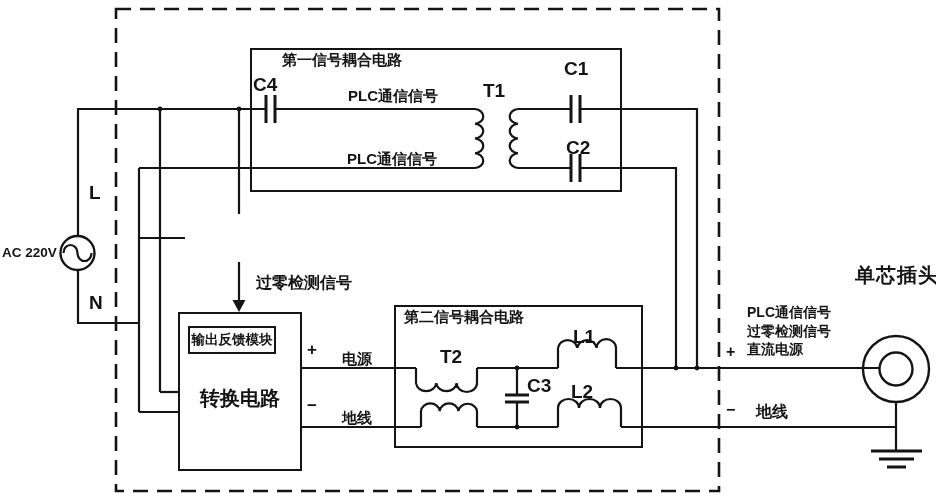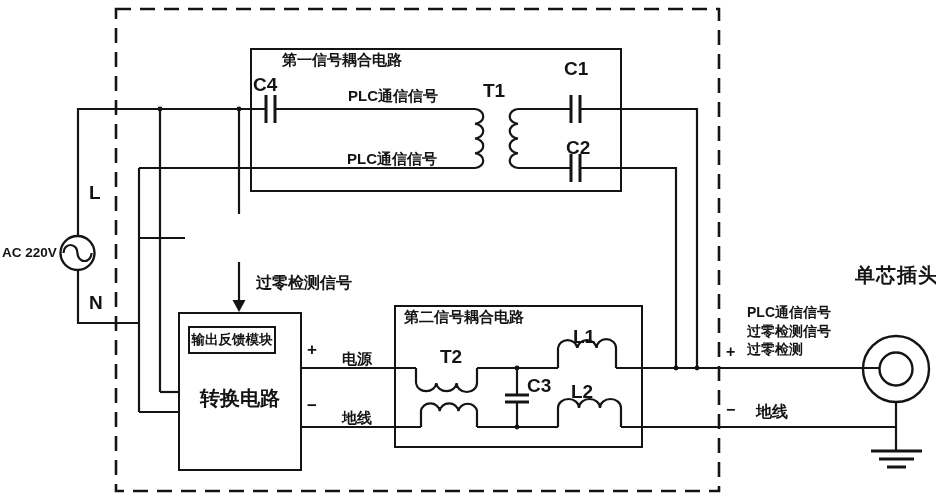--- a/index.html
+++ b/index.html
@@ -156,19 +156,19 @@
   <div class="label t15" style="left:404px;top:308px;">第二信号耦合电路</div>
   <div class="label t19" style="left:440px;top:346px;">T2</div>
   <div class="label t19" style="left:527px;top:375px;">C3</div>
   <div class="label t19" style="left:573px;top:326px;">L1</div>
   <div class="label t19" style="left:571px;top:381px;">L2</div>
 
   <div class="label t16" style="left:726px;top:343px;">+</div>
   <div class="label t14 siglines" style="left:747px;top:303px;">
     <div>PLC通信信号</div>
     <div>过零检测信号</div>
-    <div>过零检测</div>
+    <div>直流电源</div>
   </div>
   <div class="label t16" style="left:726px;top:401px;">−</div>
   <div class="label t16" style="left:756px;top:402px;">地线</div>
   <div class="label t20" style="left:855px;top:262px;letter-spacing:1px;">单芯插头</div>
 
 </div>
 
 </body></html>

